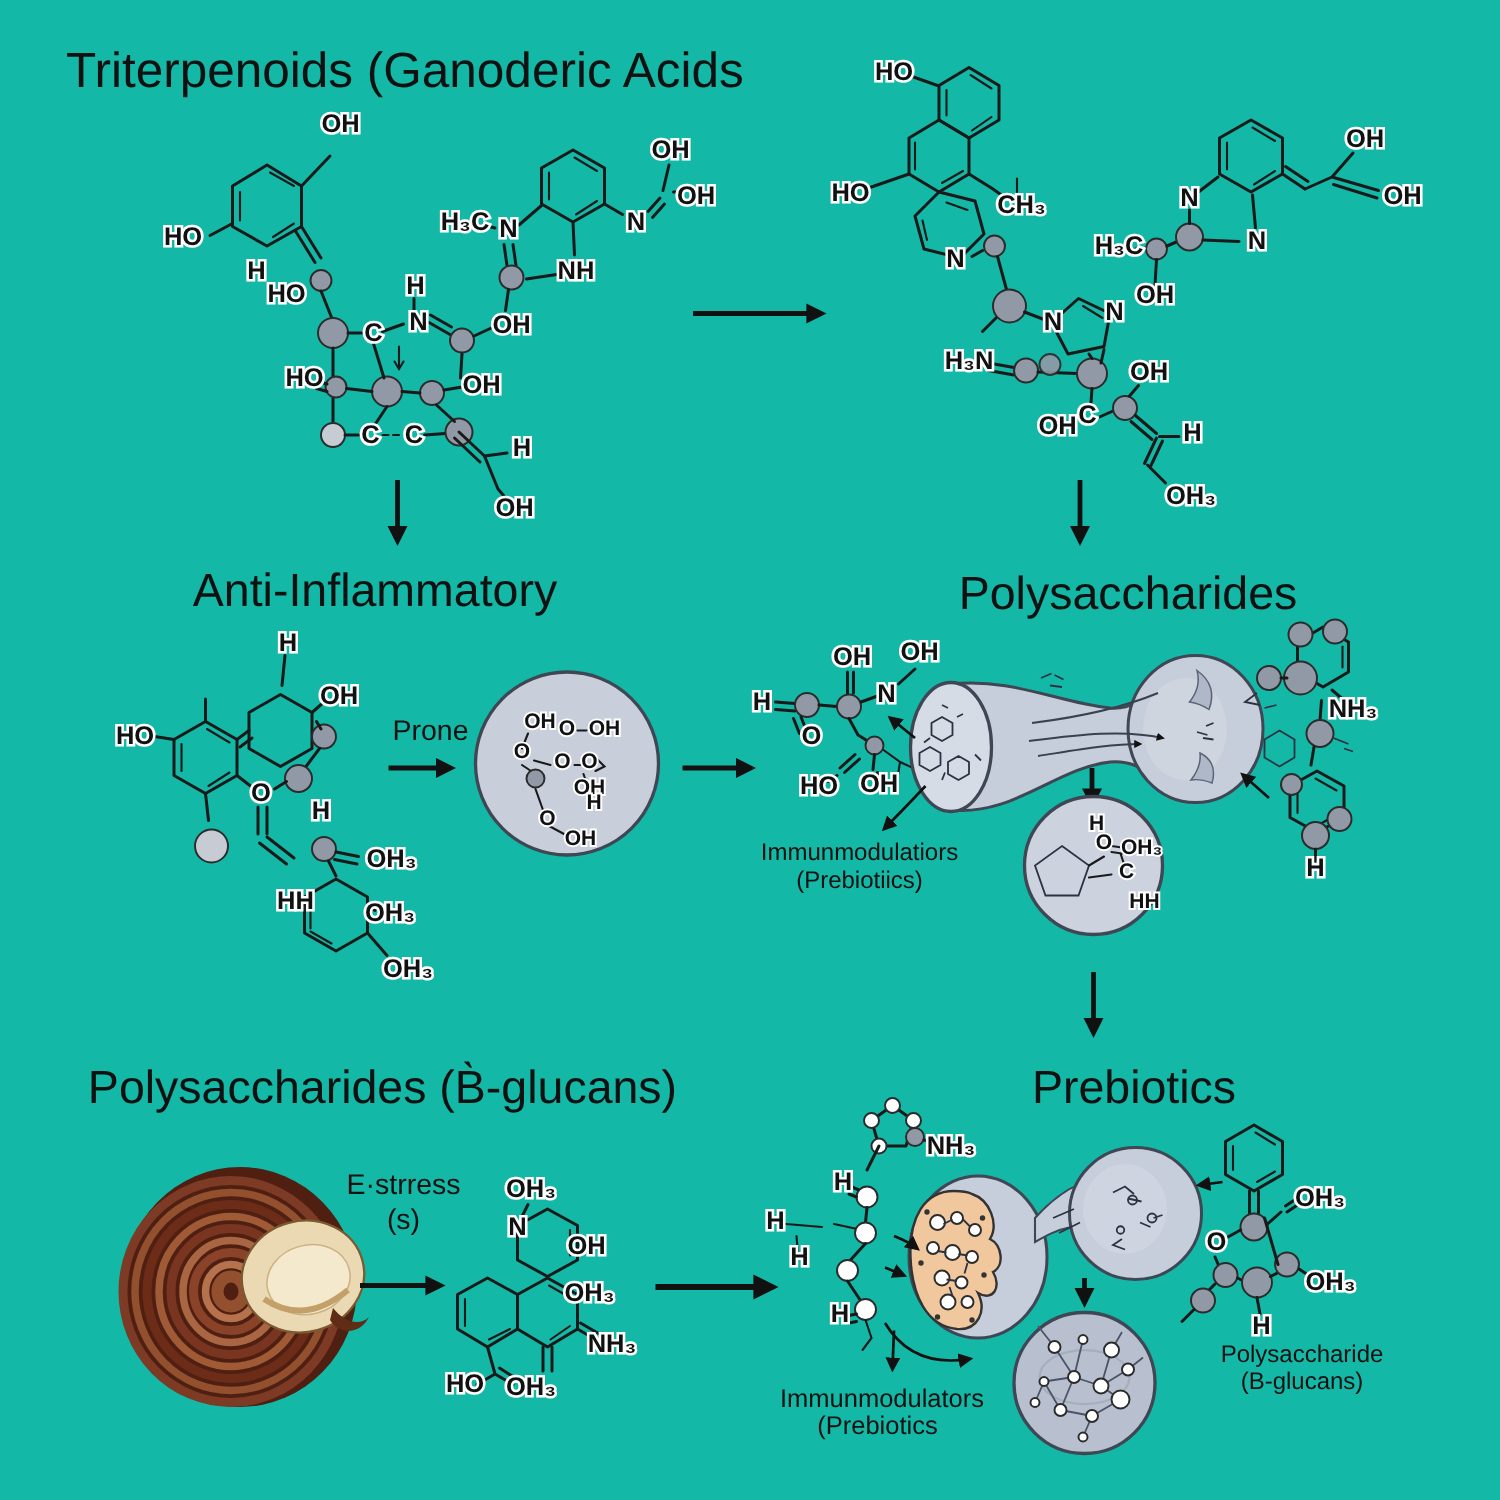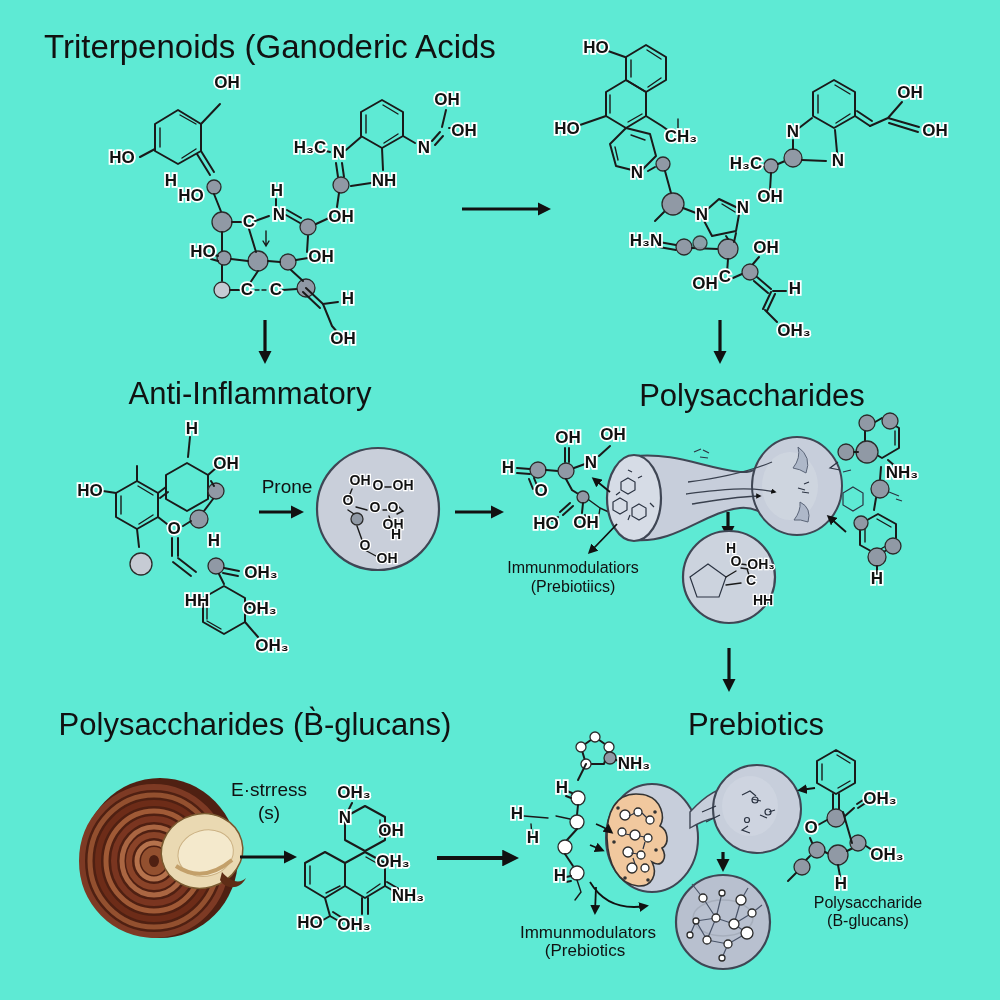--- a/index.html
+++ b/index.html
@@ -1,16 +1,16 @@
 <!DOCTYPE html>
 <html><head>
 <meta charset="utf-8">
 <style>
   html,body{margin:0;padding:0;background:#ffffff}
-  .stage{width:1000px;height:1000px;position:relative;background:#5eead4;overflow:hidden}
+  .stage{width:1000px;height:1000px;position:relative;background:#14b8a6;overflow:hidden}
   svg{font-family:"Liberation Sans","DejaVu Sans",sans-serif}
   .bond{stroke:#1a1a1a;stroke-width:2;fill:none;stroke-linecap:round}
   .bondthin{stroke:#1a1a1a;stroke-width:1.4;fill:none;stroke-linecap:round}
   .ring{stroke:#1a1a1a;stroke-width:2;fill:none;stroke-linejoin:round}
   .ga{fill:#9099a5;stroke:#2b2b2b;stroke-width:1.3}
   .gal{fill:#c6cbd4;stroke:#2b2b2b;stroke-width:1.3}
   .wc{fill:#ffffff;stroke:#2b2b2b;stroke-width:1.3}
   .atoms text{font-size:17px;font-weight:600;fill:#111;text-anchor:middle;
               stroke:#fff;stroke-width:3.4px;paint-order:stroke}
   .atoms.small text{font-size:14px;stroke-width:2.6px}

